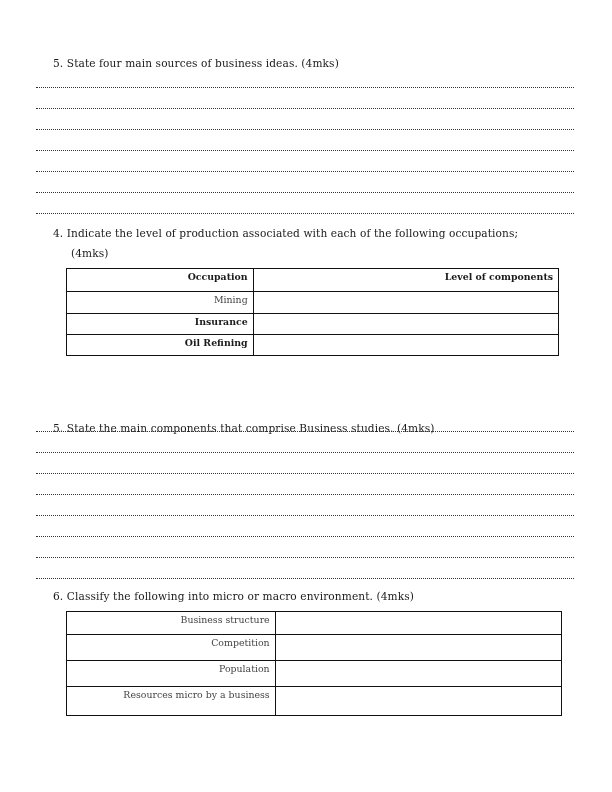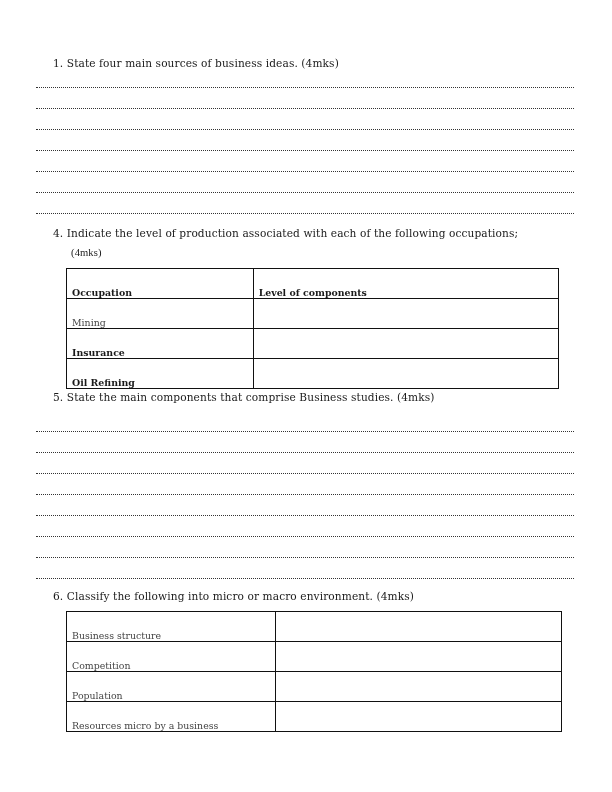--- a/index.html
+++ b/index.html
@@ -2,40 +2,40 @@
 <html><head>
 <meta charset="utf-8">
 <style>
   html, body { margin: 0; padding: 0; background: #ffffff; }
   body { width: 612px; height: 792px; position: relative; overflow: hidden;
          font-family: "DejaVu Serif", "Liberation Serif", serif; color: #1a1a1a; }
   .q { position: absolute; font-size: 10.6px; white-space: nowrap; letter-spacing: 0.1px; }
   .dots { position: absolute; left: 36px; width: 538px; height: 0;
           border-bottom: 1px dotted #333; }
   table { position: absolute; border-collapse: collapse; font-size: 9.4px; }
-  td { border: 1px solid #111; vertical-align: top; padding: 18px 5px 0 5px; }
+  td { border: 1px solid #111; vertical-align: top; padding: 2px 5px 0 5px; text-align: right; }
   .b { font-weight: bold; }
   .g { color: #444; }
 </style>
 </head>
 <body>
 
-<div class="q" style="left:53px; top:57px;">1.  State four main sources of business ideas.  (4mks)</div>
+<div class="q" style="left:53px; top:57px;">5.  State four main sources of business ideas.  (4mks)</div>
 <div>
   <div class="dots" style="top:87px;"></div>
   <div class="dots" style="top:108px;"></div>
   <div class="dots" style="top:129px;"></div>
   <div class="dots" style="top:150px;"></div>
   <div class="dots" style="top:171px;"></div>
   <div class="dots" style="top:192px;"></div>
   <div class="dots" style="top:213px;"></div>
 </div>
 
 <div class="q" style="left:53px; top:227px;">4.  Indicate the level of production associated with each of the following occupations;</div>
-<div class="q" style="left:71px; top:247px;font-family:Liberation Serif, serif;">(4mks)</div>
+<div class="q" style="left:71px; top:247px;">(4mks)</div>
 <table style="left:66px; top:268px; width:493px;">
   <colgroup>
       <col style="width:187px">
       <col style="width:306px">
     </colgroup>
   <tbody>
       <tr style="height:23px">
     <td class="b">Occupation</td>
     <td class="b">Level of components</td>
   </tr>
@@ -47,21 +47,21 @@
     <td class="b">Insurance</td>
     <td></td>
   </tr>
   <tr style="height:21px">
     <td class="b">Oil Refining</td>
     <td></td>
   </tr>
 </tbody>
   </table>
 
-<div class="q" style="left:53px; top:391px;">5.  State the main components that comprise Business studies.  (4mks)</div>
+<div class="q" style="left:53px; top:422px;">5.  State the main components that comprise Business studies.  (4mks)</div>
 <div>
   <div class="dots" style="top:431px;"></div>
   <div class="dots" style="top:452px;"></div>
   <div class="dots" style="top:473px;"></div>
   <div class="dots" style="top:494px;"></div>
   <div class="dots" style="top:515px;"></div>
   <div class="dots" style="top:536px;"></div>
   <div class="dots" style="top:557px;"></div>
   <div class="dots" style="top:578px;"></div>
 </div>

